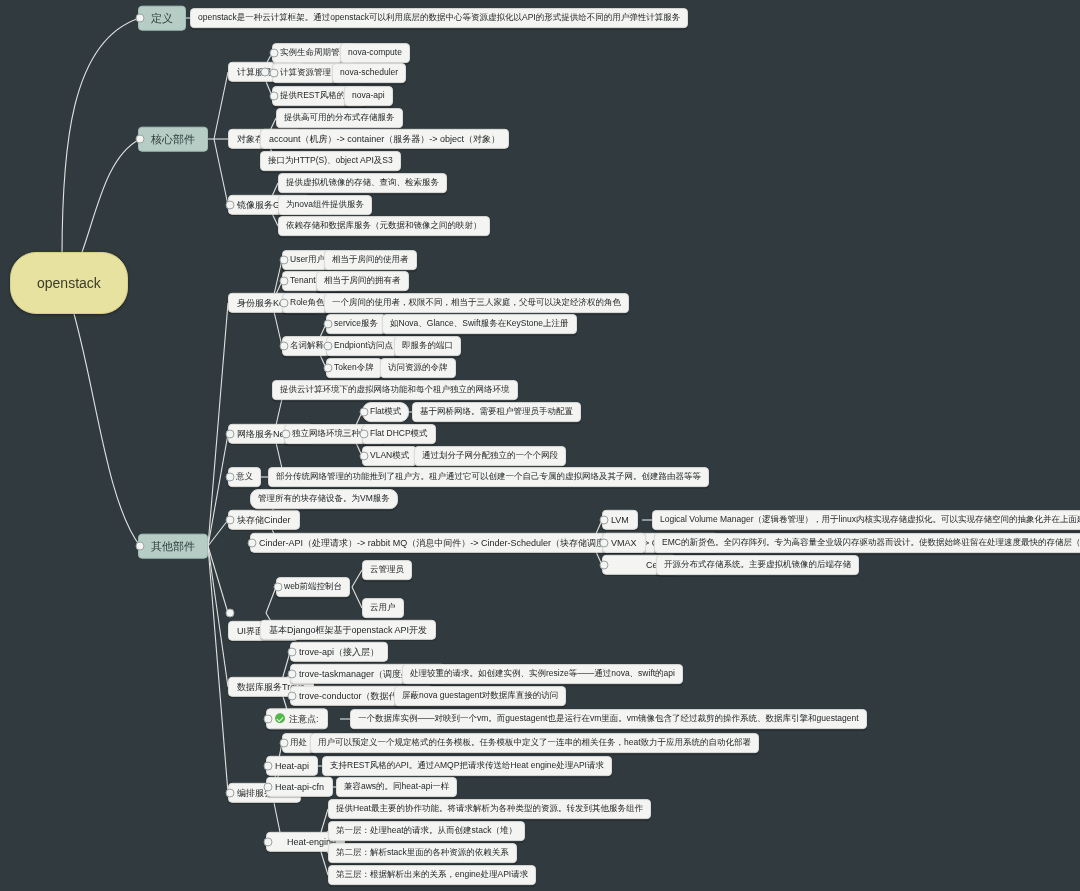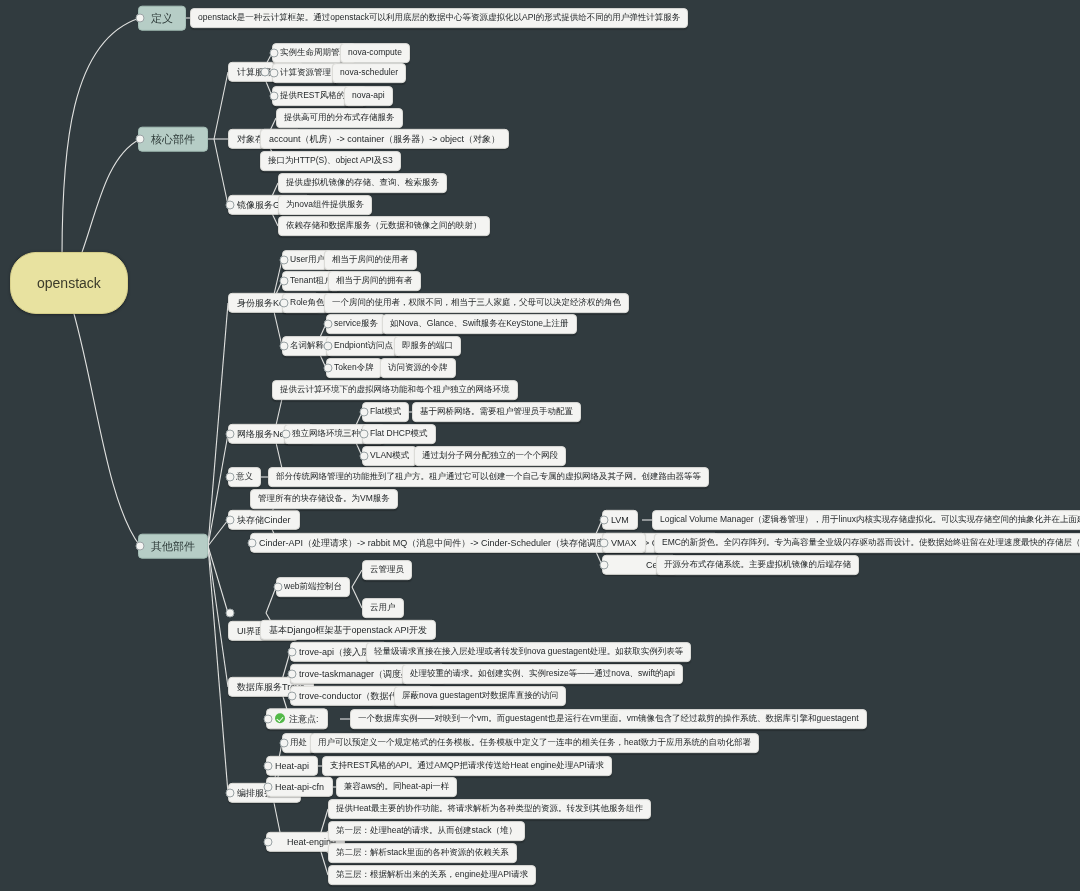--- a/index.html
+++ b/index.html
@@ -165,57 +165,57 @@
   <div class="node n-leaf lv2" style="left:228px;top:205px;">镜像服务Glance</div>
   <div class="node n-leaf" style="left:278px;top:183px;">提供虚拟机镜像的存储、查询、检索服务</div>
   <div class="node n-leaf" style="left:278px;top:205px;">为nova组件提供服务</div>
   <div class="node n-leaf" style="left:278px;top:226px;">依赖存储和数据库服务（元数据和镜像之间的映射）</div>
   <div class="dot" style="left:230px;top:205px;"></div>
 
   <div class="node n-leaf lv2" style="left:228px;top:303px;">身份服务Keystone</div>
   <div class="node n-leaf" style="left:282px;top:260px;">User用户</div>
   <div class="node n-leaf" style="left:324px;top:260px;">相当于房间的使用者</div>
   <div class="node n-leaf" style="left:282px;top:281px;">Tenant租户</div>
-  <div class="node n-leaf" style="left:328px;top:281px;">相当于房间的拥有者</div>
+  <div class="node n-leaf" style="left:316px;top:281px;">相当于房间的拥有者</div>
   <div class="node n-leaf" style="left:282px;top:303px;">Role角色</div>
   <div class="node n-leaf" style="left:324px;top:303px;">一个房间的使用者，权限不同，相当于三人家庭，父母可以决定经济权的角色</div>
   <div class="node n-leaf" style="left:282px;top:346px;">名词解释</div>
   <div class="node n-leaf" style="left:326px;top:324px;">service服务</div>
   <div class="node n-leaf" style="left:382px;top:324px;">如Nova、Glance、Swift服务在KeyStone上注册</div>
   <div class="node n-leaf" style="left:326px;top:346px;">Endpiont访问点</div>
   <div class="node n-leaf" style="left:394px;top:346px;">即服务的端口</div>
   <div class="node n-leaf" style="left:326px;top:368px;">Token令牌</div>
   <div class="node n-leaf" style="left:380px;top:368px;">访问资源的令牌</div>
   <div class="dot" style="left:284px;top:260px;"></div>
   <div class="dot" style="left:284px;top:281px;"></div>
   <div class="dot" style="left:284px;top:303px;"></div>
   <div class="dot" style="left:284px;top:346px;"></div>
   <div class="dot" style="left:328px;top:324px;"></div>
   <div class="dot" style="left:328px;top:346px;"></div>
   <div class="dot" style="left:328px;top:368px;"></div>
 
   <div class="node n-leaf lv2" style="left:228px;top:434px;">网络服务Neutron</div>
   <div class="node n-leaf" style="left:272px;top:390px;">提供云计算环境下的虚拟网络功能和每个租户独立的网络环境</div>
   <div class="node n-leaf" style="left:284px;top:434px;">独立网络环境三种模式</div>
-  <div class="node n-leaf" style="left:362px;top:412px;">Flat模式</div>
+  <div class="node n-leaf" style="left:362px;top:412px;border-radius:9px;">Flat模式</div>
   <div class="node n-leaf" style="left:412px;top:412px;">基于网桥网络。需要租户管理员手动配置</div>
   <div class="node n-leaf" style="left:362px;top:434px;">Flat DHCP模式</div>
   <div class="node n-leaf" style="left:362px;top:456px;">VLAN模式</div>
   <div class="node n-leaf" style="left:414px;top:456px;">通过划分子网分配独立的一个个网段</div>
   <div class="node n-leaf" style="left:228px;top:477px;">意义</div>
   <div class="node n-leaf" style="left:268px;top:477px;">部分传统网络管理的功能推到了租户方。租户通过它可以创建一个自己专属的虚拟网络及其子网。创建路由器等等</div>
   <div class="dot" style="left:230px;top:434px;"></div>
   <div class="dot" style="left:286px;top:434px;"></div>
   <div class="dot" style="left:364px;top:412px;"></div>
   <div class="dot" style="left:364px;top:434px;"></div>
   <div class="dot" style="left:364px;top:456px;"></div>
   <div class="dot" style="left:230px;top:477px;"></div>
 
   <div class="node n-leaf lv2" style="left:228px;top:520px;">块存储Cinder</div>
-  <div class="node n-leaf" style="left:250px;top:499px;">管理所有的块存储设备。为VM服务</div>
+  <div class="node n-leaf" style="left:250px;top:499px;border-radius:8px;">管理所有的块存储设备。为VM服务</div>
   <div class="node n-leaf lv2" style="left:250px;top:543px;">Cinder-API（处理请求）-&gt; rabbit MQ（消息中间件）-&gt; Cinder-Scheduler（块存储调度中here）-&gt; Cinder-volume</div>
   <div class="node n-leaf lv2" style="left:602px;top:520px;">LVM</div>
   <div class="node n-leaf" style="left:652px;top:520px;">Logical Volume Manager（逻辑卷管理），用于linux内核实现存储虚拟化。可以实现存储空间的抽象化并在上面建立虚拟分区。实现弹性存储扩容</div>
   <div class="node n-leaf lv2" style="left:602px;top:543px;">VMAX</div>
   <div class="node n-leaf" style="left:654px;top:543px;">EMC的新货色。全闪存阵列。专为高容量全业级闪存驱动器而设计。使数据始终驻留在处理速度最快的存储层（钻石级）</div>
   <div class="node n-leaf lv2" style="left:602px;top:565px;padding-left:43px;">Ceph</div>
   <div class="node n-leaf" style="left:656px;top:565px;">开源分布式存储系统。主要虚拟机镜像的后端存储</div>
   <div class="dot" style="left:230px;top:520px;"></div>
   <div class="dot" style="left:252px;top:543px;"></div>
   <div class="dot" style="left:604px;top:520px;"></div>
@@ -225,21 +225,20 @@
   <div class="node n-leaf lv2" style="left:228px;top:631px;">UI界面Horzin</div>
   <div class="node n-leaf" style="left:276px;top:587px;">web前端控制台</div>
   <div class="node n-leaf" style="left:362px;top:570px;">云管理员</div>
   <div class="node n-leaf" style="left:362px;top:608px;">云用户</div>
   <div class="node n-leaf lv2" style="left:260px;top:630px;">基本Django框架基于openstack API开发</div>
   <div class="dot" style="left:230px;top:613px;"></div>
   <div class="dot" style="left:278px;top:587px;"></div>
 
   <div class="node n-leaf lv2" style="left:228px;top:687px;">数据库服务Trove</div>
   <div class="node n-leaf lv2" style="left:290px;top:652px;">trove-api（接入层）</div>
-  <div class="node n-leaf" style="left:366px;top:652px;">轻量级请求直接在接入层处理或者转发到nova guestagent处理。如获取实例列表等</div>
   <div class="node n-leaf lv2" style="left:290px;top:674px;">trove-taskmanager（调度处理层）</div>
   <div class="node n-leaf" style="left:402px;top:674px;">处理较重的请求。如创建实例、实例resize等——通过nova、swift的api</div>
   <div class="node n-leaf lv2" style="left:290px;top:696px;">trove-conductor（数据代理层）</div>
   <div class="node n-leaf" style="left:394px;top:696px;">屏蔽nova guestagent对数据库直接的访问</div>
   <div class="node n-leaf lv2" style="left:266px;top:719px;">
     <span class="check"></span><span>注意点:</span>
   </div>
   <div class="node n-leaf" style="left:350px;top:719px;">一个数据库实例——对映到一个vm。而guestagent也是运行在vm里面。vm镜像包含了经过裁剪的操作系统、数据库引擎和guestagent</div>
   <div class="dot" style="left:292px;top:652px;"></div>
   <div class="dot" style="left:292px;top:674px;"></div>

